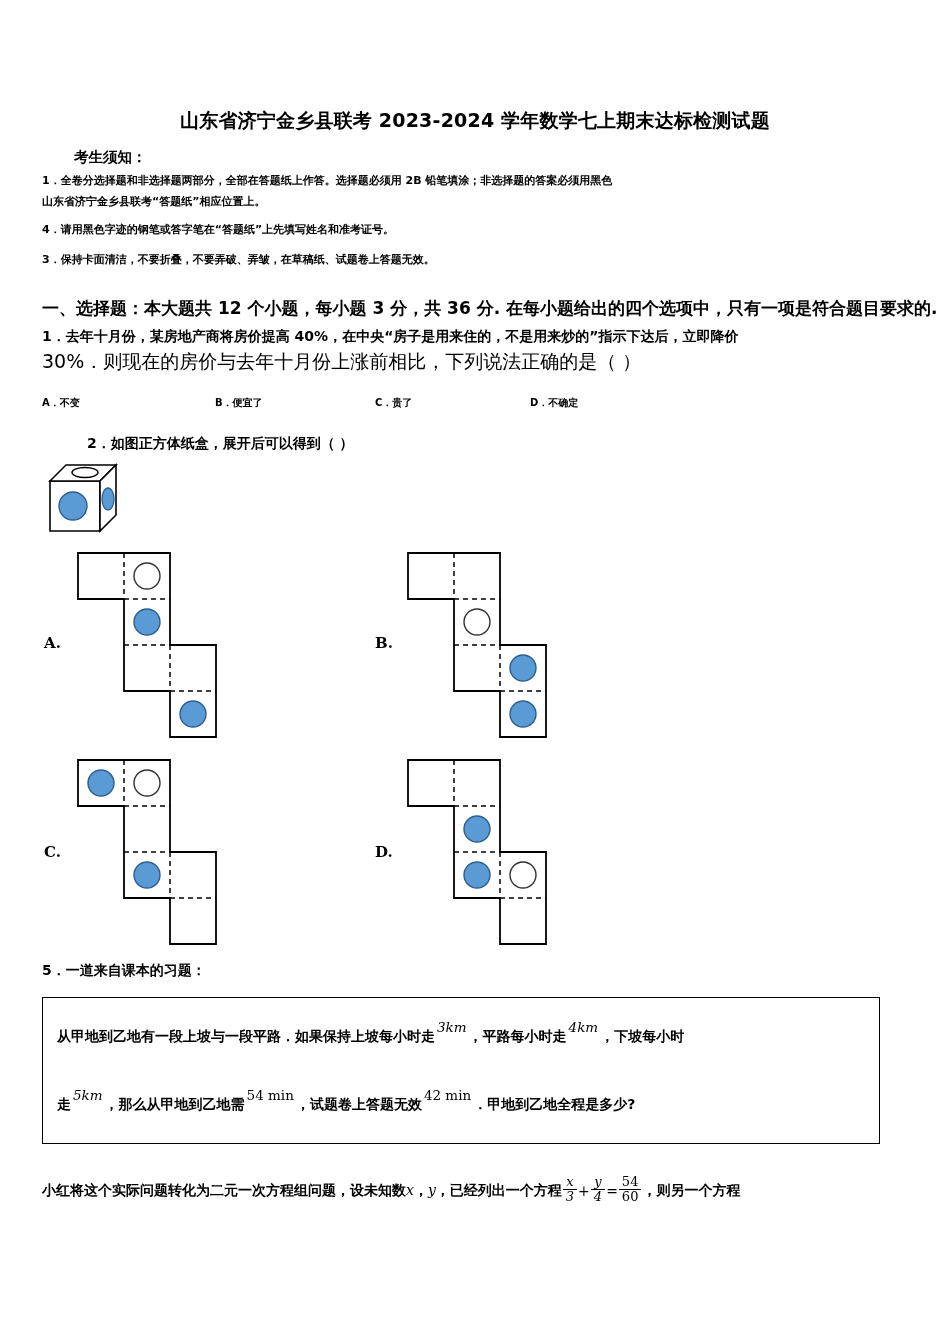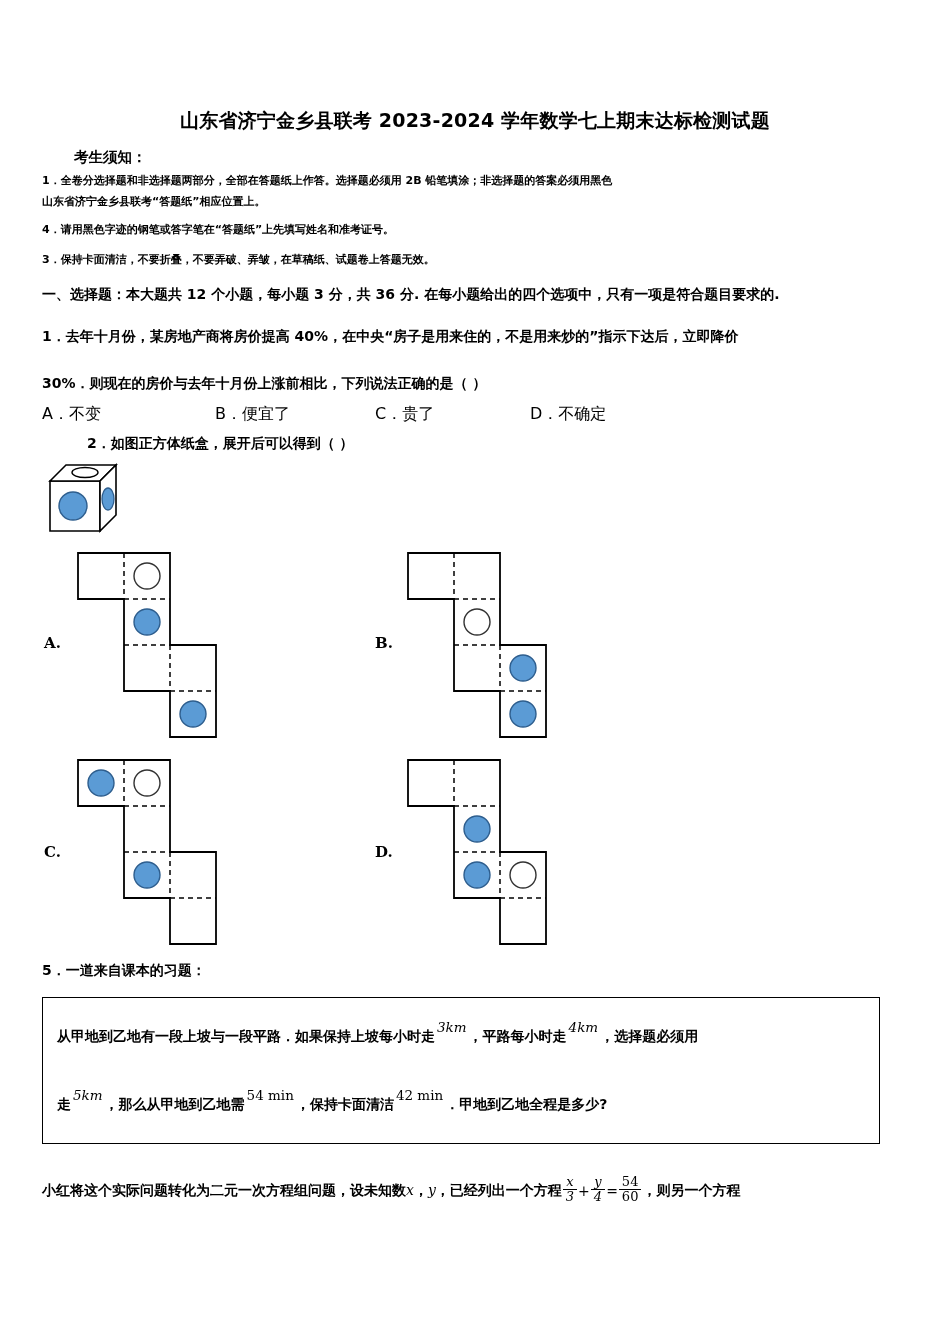--- a/index.html
+++ b/index.html
@@ -46,53 +46,52 @@
     font-size: 11px;
     font-weight: bold;
     line-height: 21px;
   }
   .n1 { top: 170px; }
   .n2 { top: 219px; }
   .n3 { top: 249px; }
 
   .section-head {
     position: absolute;
-    left: 42px; top: 284px;
+    left: 42px; top: 298px;
     width: 890px;
-    font-size: 14px;
+    font-size: 17px;
     line-height: 20px;
     font-weight: bold;
     white-space: nowrap;
   }
   .q1-line1 {
     position: absolute;
     left: 42px; top: 326px;
     width: 890px;
     font-size: 14px;
     font-weight: bold;
     line-height: 20px;
     white-space: nowrap;
   }
   .q1-line2 {
     position: absolute;
-    left: 42px; top: 373px;
+    left: 42px; top: 351px;
     width: 890px;
-    font-size: 14px;
-    font-weight: bold;
+    font-size: 19px;
+    font-weight: normal;
     line-height: 20px;
     white-space: nowrap;
   }
   .q1-options {
     position: absolute;
     left: 42px; top: 396px;
     width: 890px;
     height: 22px;
-    font-size: 16px;
-    font-weight: normal;
-    margin-top: 8px;
+    font-size: 10px;
+    font-weight: bold;
   }
   .q1-options span.opt {
     position: absolute;
     white-space: nowrap;
   }
   .optA { left: 0px; }
   .optB { left: 173px; }
   .optC { left: 333px; }
   .optD { left: 488px; }
 
@@ -354,24 +353,24 @@
       <circle cx="77" cy="74" r="13" fill="#5B9BD5" stroke="#2E5E8E" stroke-width="1.4"></circle>
       <circle cx="77" cy="120" r="13" fill="#5B9BD5" stroke="#2E5E8E" stroke-width="1.4"></circle>
       <circle cx="123" cy="120" r="13" fill="#ffffff" stroke="#333333" stroke-width="1.4"></circle>
     </svg>
   </div>
 
   <div class="q3-text">5．一道来自课本的习题：</div>
 
   <div class="q3-box">
     <div class="q3-inner-line q3-l1">
-      <span>从甲地到乙地有一段上坡与一段平路．如果保持上坡每小时走</span><span class="mathi">3km</span><span>，平路每小时走</span><span class="mathi">4km</span><span>，选择题必须用</span>
+      <span>从甲地到乙地有一段上坡与一段平路．如果保持上坡每小时走</span><span class="mathi">3km</span><span>，平路每小时走</span><span class="mathi">4km</span><span>，下坡每小时</span>
     </div>
     <div class="q3-inner-line q3-l2">
-      <span>走</span><span class="mathi">5km</span><span>，那么从甲地到乙地需</span><span class="mathi mathu">54 min</span><span>，保持卡面清洁</span><span class="mathi mathu">42 min</span><span>．甲地到乙地全程是多少?</span>
+      <span>走</span><span class="mathi">5km</span><span>，那么从甲地到乙地需</span><span class="mathi mathu">54 min</span><span>，试题卷上答题无效</span><span class="mathi mathu">42 min</span><span>．甲地到乙地全程是多少?</span>
     </div>
   </div>
 
   <div class="q3-tail">
     <span>小红将这个实际问题转化为二元一次方程组问题，设未知数</span><span class="var-italic">x</span><span>，</span><span class="var-italic">y</span><span>，已经列出一个方程</span><span class="frac"><span class="num">x</span><span class="den">3</span></span><span class="opsym">+</span><span class="frac"><span class="num">y</span><span class="den">4</span></span><span class="opsym">=</span><span class="frac upright"><span class="num">54</span><span class="den">60</span></span><span>，则另一个方程</span>
   </div>
 
 </div>
 
 </body></html>

